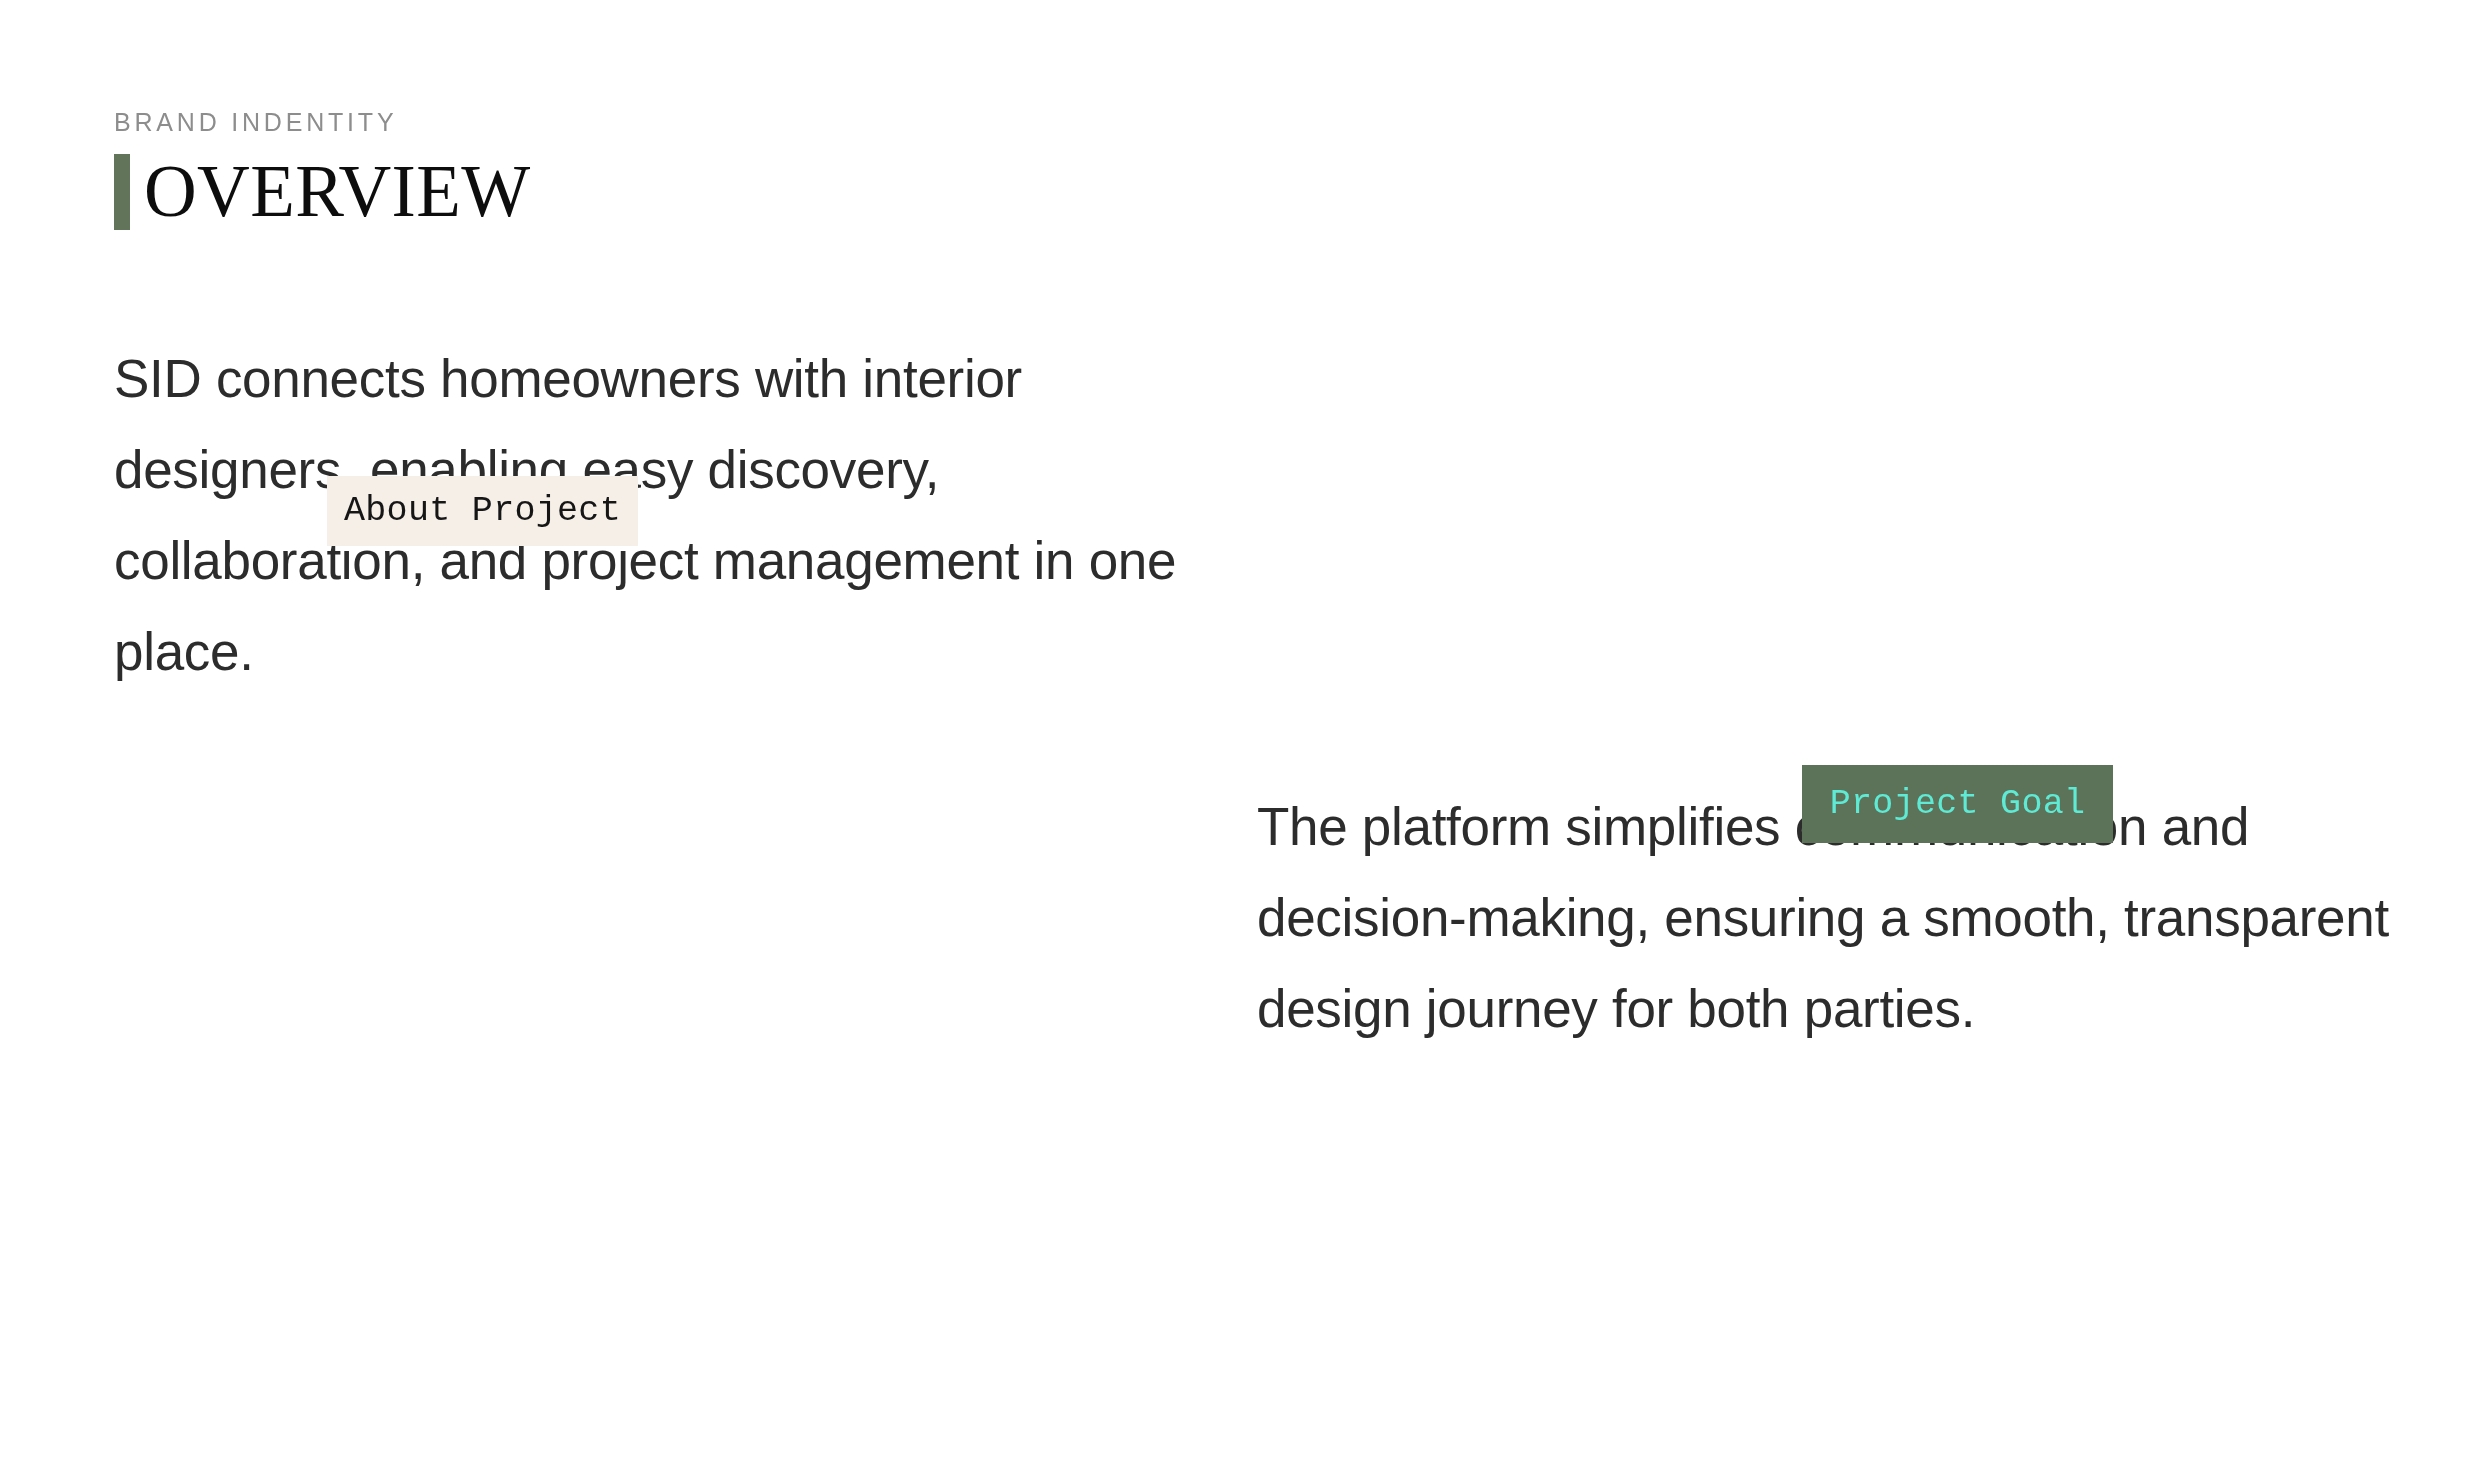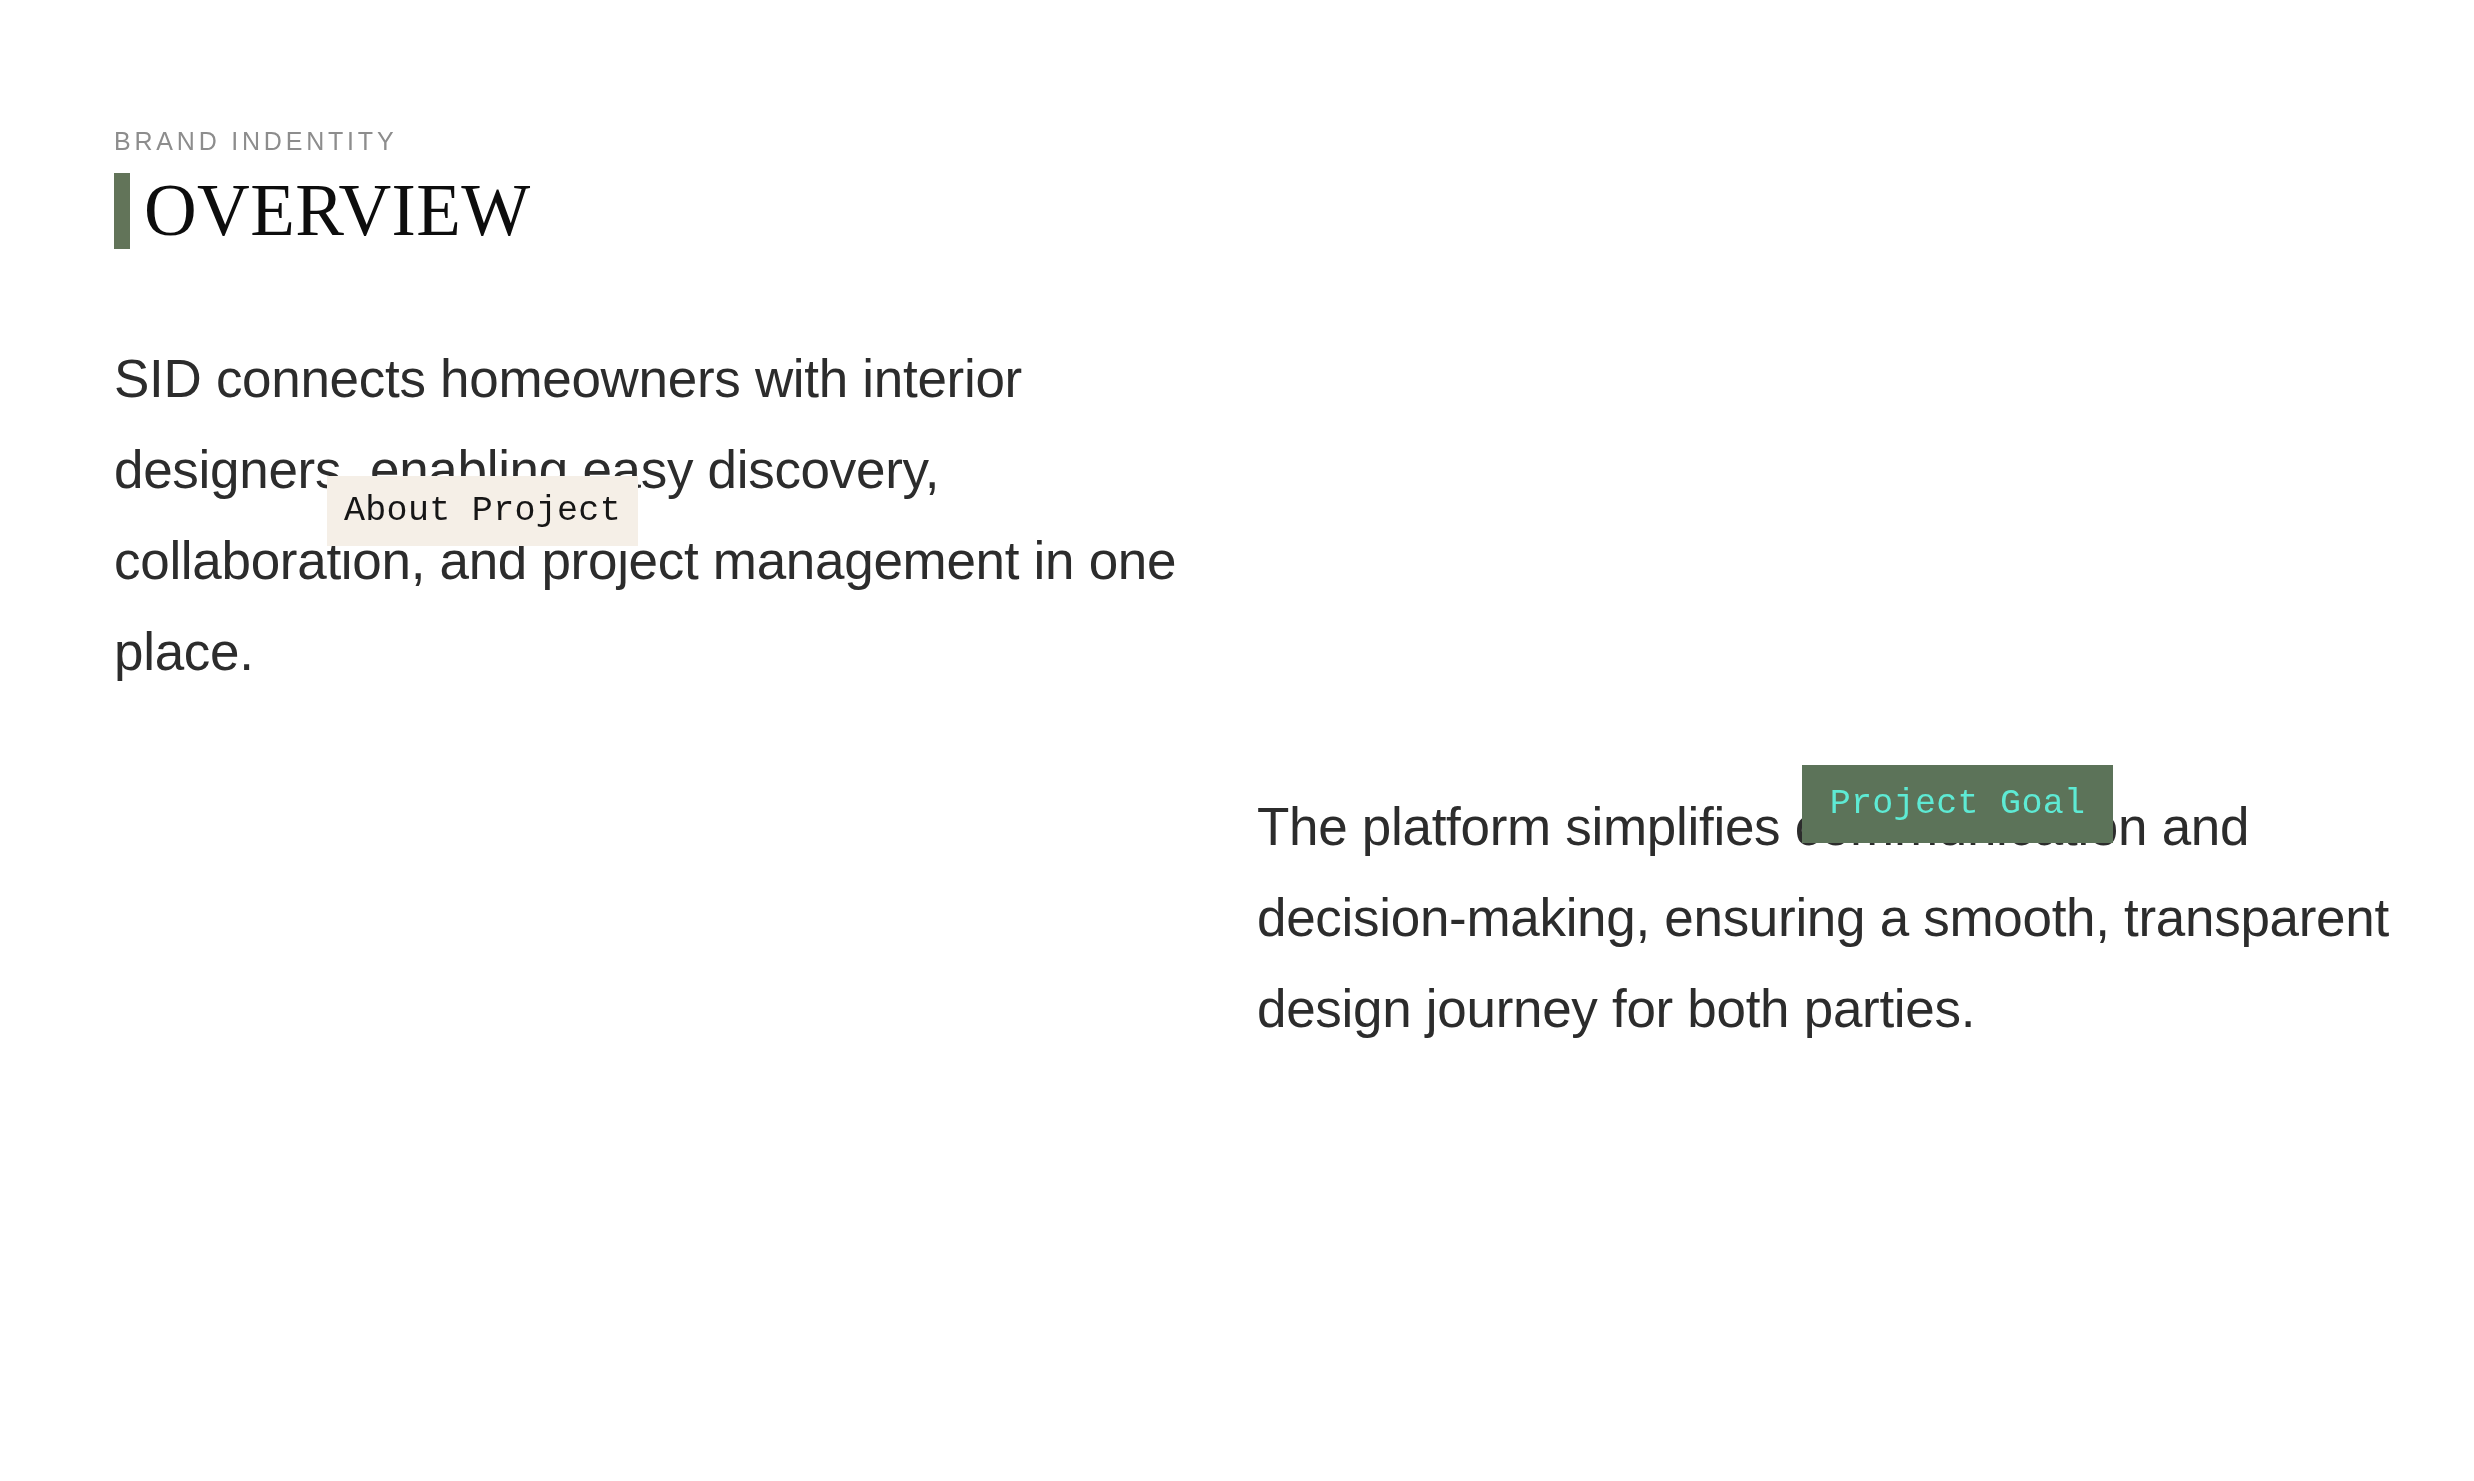--- a/index.html
+++ b/index.html
@@ -29,21 +29,20 @@
   }
 
   .eyebrow {
     font-family: "Liberation Sans", sans-serif;
     font-size: 25px;
     font-weight: 400;
     letter-spacing: 3.8px;
     color: #8d8d8d;
     line-height: 1;
     white-space: nowrap;
-    margin-top: 19px;
   }
 
   .title-row {
     display: flex;
     align-items: stretch;
     margin-top: 19px;
     height: 76px;
   }
 
   .accent-bar {

